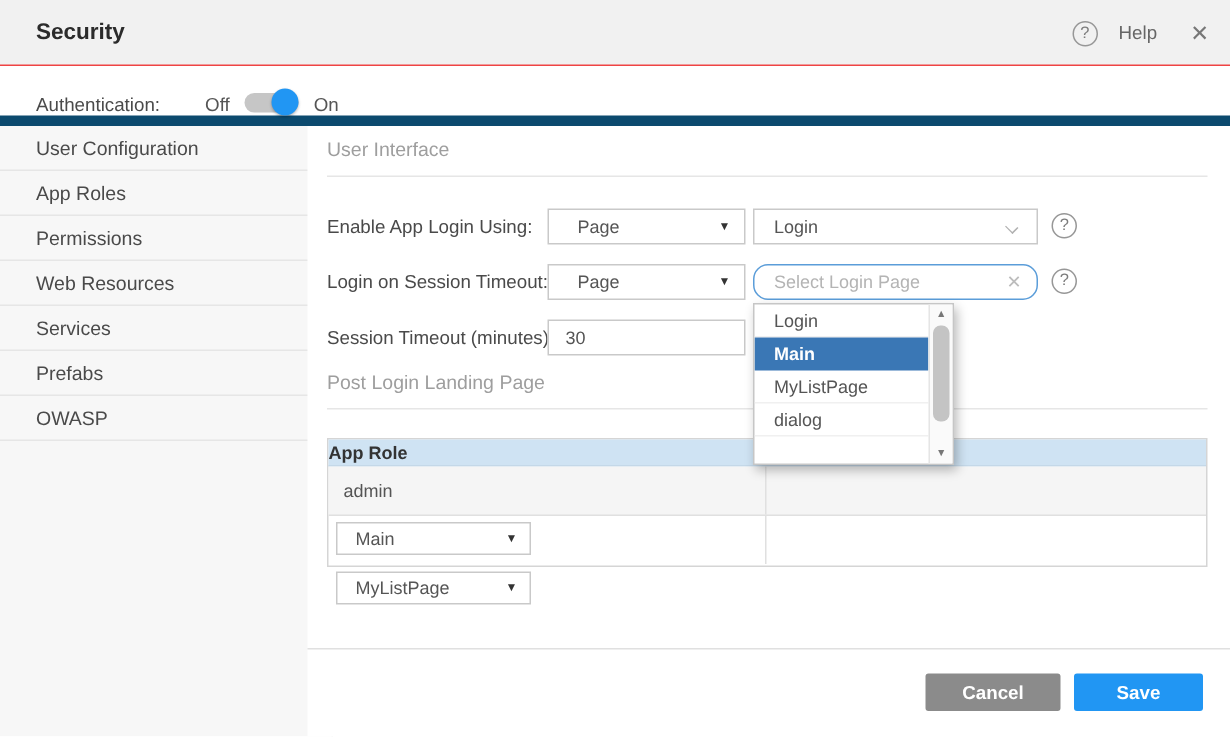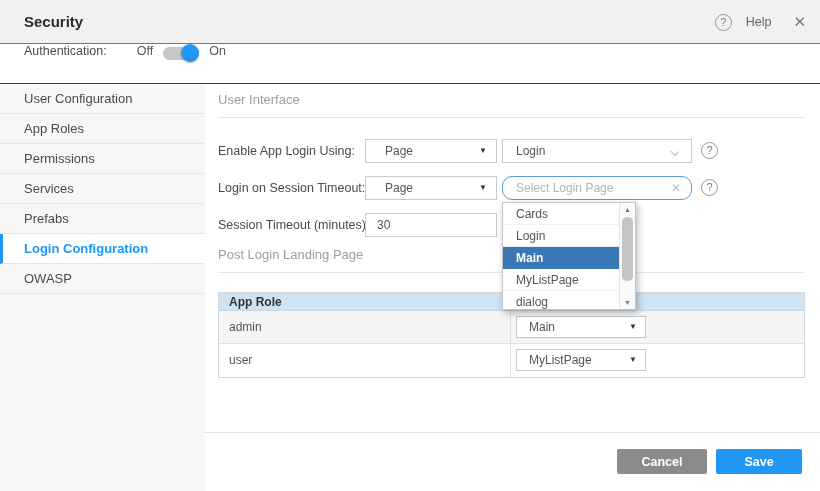--- a/index.html
+++ b/index.html
@@ -8,21 +8,21 @@
 
   
   #header { position:absolute; left:0; top:0; width:820px; height:44px; background:#f1f1f1; border-bottom:1px solid #ef4444; }
   #header .title { position:absolute; left:24px; top:0; line-height:44px; font-size:15px; font-weight:bold; color:#2b2b2b; }
   #header .right { position:absolute; right:14px; top:0; height:44px; display:flex; align-items:center; gap:14px; }
   .help-circle { width:17px; height:17px; border:1px solid #979797; border-radius:50%; color:#7d7d7d; font-size:11px; line-height:15px; text-align:center; display:inline-block; }
   #header .help-text { font-size:12.5px; color:#666; }
   #header .close { font-size:15px; color:#777; margin-left:8px; cursor:pointer; }
 
   
-  #auth-bar { position:absolute; left:0; top:44px; width:820px; height:40px; background:#fff; border-bottom:1px solid #0c4a6e; display:flex; align-items:flex-start; padding-left:24px; }
+  #auth-bar { position:absolute; left:0; top:44px; width:820px; height:40px; background:#fff; border-bottom:7px solid #0c4a6e; display:flex; align-items:flex-end; padding-left:24px; }
   #auth-bar .lbl { font-size:12.5px; color:#4a4a4a; margin-right:30px; }
   #auth-bar .onoff { font-size:12.5px; color:#555; }
   .toggle { position:relative; width:36px; height:18px; margin:0 10px; cursor:pointer; }
   .toggle .track { position:absolute; left:0; top:3px; width:36px; height:13px; background:#c6c6c6; border-radius:7px; }
   .toggle .knob { position:absolute; right:0; top:0; width:18px; height:18px; background:#2196f3; border-radius:50%; box-shadow:0 1px 2px rgba(0,0,0,.3); }
 
   
   #sidebar { position:absolute; left:0; top:84px; width:222px; height:407px; background:#f7f7f7; border-right:1px solid #e0e0e0; }
   .side-item { height:30px; line-height:29px; padding-left:24px; font-size:13px; color:#4a4a4a; border-bottom:1px solid #e6e6e6; cursor:pointer; }
   .side-item.selected { background:#fff; border-left:3px solid #2196f3; padding-left:21px; color:#2196f3; font-weight:bold; }
@@ -49,22 +49,22 @@
   #dropdown { position:absolute; left:297px; top:118px; width:134px; height:108px; background:#fff; border:1px solid #c6c6c6; box-shadow:2px 3px 7px rgba(0,0,0,.28); z-index:10; overflow:hidden; }
   .dd-item { height:22px; line-height:22px; padding-left:13px; margin-right:16px; font-size:12px; color:#555; border-bottom:1px solid #f0f0f0; cursor:pointer; }
   .dd-item.highlight { background:#3a77b5; color:#fff; font-weight:bold; border-bottom:none; }
   .dd-scrollbar { position:absolute; right:0; top:0; bottom:0; width:16px; background:#fafafa; border-left:1px solid #e5e5e5; }
   .dd-up, .dd-down { position:absolute; left:0; width:15px; text-align:center; font-size:7px; color:#777; cursor:pointer; }
   .dd-up { top:3px; } .dd-down { bottom:3px; }
   .dd-thumb { position:absolute; left:2px; top:14px; width:11px; height:64px; background:#c4c4c4; border-radius:5px; cursor:pointer; }
 
   
   #role-table { position:absolute; left:13px; top:208px; width:587px; border:1px solid #d5d5d5; }
-  #role-table .thead { height:18px; background:#cfe3f3; border-bottom:1px solid #c4d8e8; line-height:18px; padding-left:10px; font-size:12px; font-weight:bold; color:#333; }
-  .t-row { display:flex; height:33px; border-bottom:1px solid #e0e0e0; }
+  #role-table .thead { height:18px; background:#cfe3f3; border-bottom:1px solid #c4d8e8; line-height:18px; font-size:12px; font-weight:bold; color:#333; }
+  .t-row { display:flex; height:33px; border-bottom:1px solid #e0e0e0;flex-direction:column; }
   .t-row:last-child { border-bottom:none; }
   .t-row.alt { background:#f5f5f5; }
   .t-cell-role { width:292px; padding-left:10px; line-height:32px; font-size:12px; color:#555; border-right:1px solid #e0e0e0; }
   .t-cell-page { flex:1; position:relative; }
   .row-select { position:absolute; left:5px; top:5px; width:130px; height:22px; border:1px solid #c9c9c9; background:#fff; font-size:12px; color:#555; line-height:20px; padding-left:12px; cursor:pointer; }
   .row-select .arrow { position:absolute; right:8px; top:0; line-height:20px; font-size:8px; color:#333; }
 
   
   .footer-divider { position:absolute; left:0; right:0; top:348px; border-top:1px solid #e0e0e0; }
   .btn { position:absolute; top:365px; height:25px; border:none; border-radius:2px; color:#fff; font-size:12.5px; font-weight:bold; font-family:inherit; cursor:pointer; }
@@ -92,23 +92,23 @@
       <span class="track"></span>
       <span class="knob"></span>
     </span>
     <span class="onoff">On</span>
   </div>
 
   <div id="sidebar">
     <div class="side-item">User Configuration</div>
     <div class="side-item">App Roles</div>
     <div class="side-item">Permissions</div>
+    <div class="side-item">Web Resources</div>
     <div class="side-item">Services</div>
     <div class="side-item">Prefabs</div>
-    <div class="side-item selected">Login Configuration</div>
     <div class="side-item">OWASP</div>
   </div>
 
   <div id="content">
 
     <div class="section-title" style="top:8px;">User Interface</div>
     <div class="hr" style="top:33px;"></div>
 
     <div class="field-label" style="top:55px;">Enable App Login Using:</div>
     <div class="sel sel-page" style="top:55px;">
@@ -129,21 +129,20 @@
     <div class="combo focused" style="top:92px;border-radius:10px;">
       <input type="text" placeholder="Select Login Page" style="">
       <span class="clear">✕</span>
     </div>
     <span class="help-circle help-pos" style="top:95px;">?</span>
 
     <div class="field-label" style="top:129px;">Session Timeout (minutes):</div>
     <input class="txt-input" style="top: 129px;" type="text" value="30">
 
     <div id="dropdown">
-      <div class="dd-item">Cards</div>
       <div class="dd-item">Login</div>
       <div class="dd-item highlight">Main</div>
       <div class="dd-item">MyListPage</div>
       <div class="dd-item">dialog</div>
       <div class="dd-scrollbar">
         <div class="dd-up">▲</div>
         <div class="dd-thumb"></div>
         <div class="dd-down">▼</div>
       </div>
     </div>

